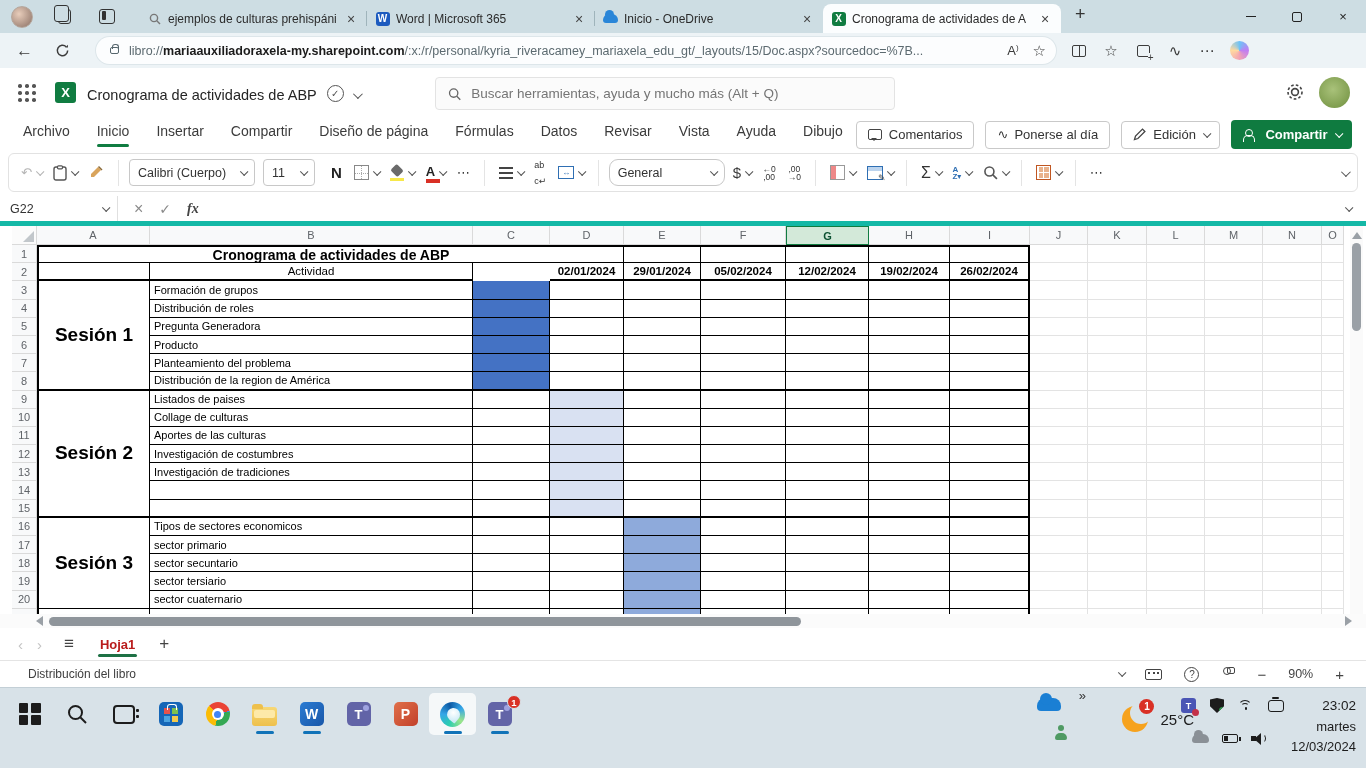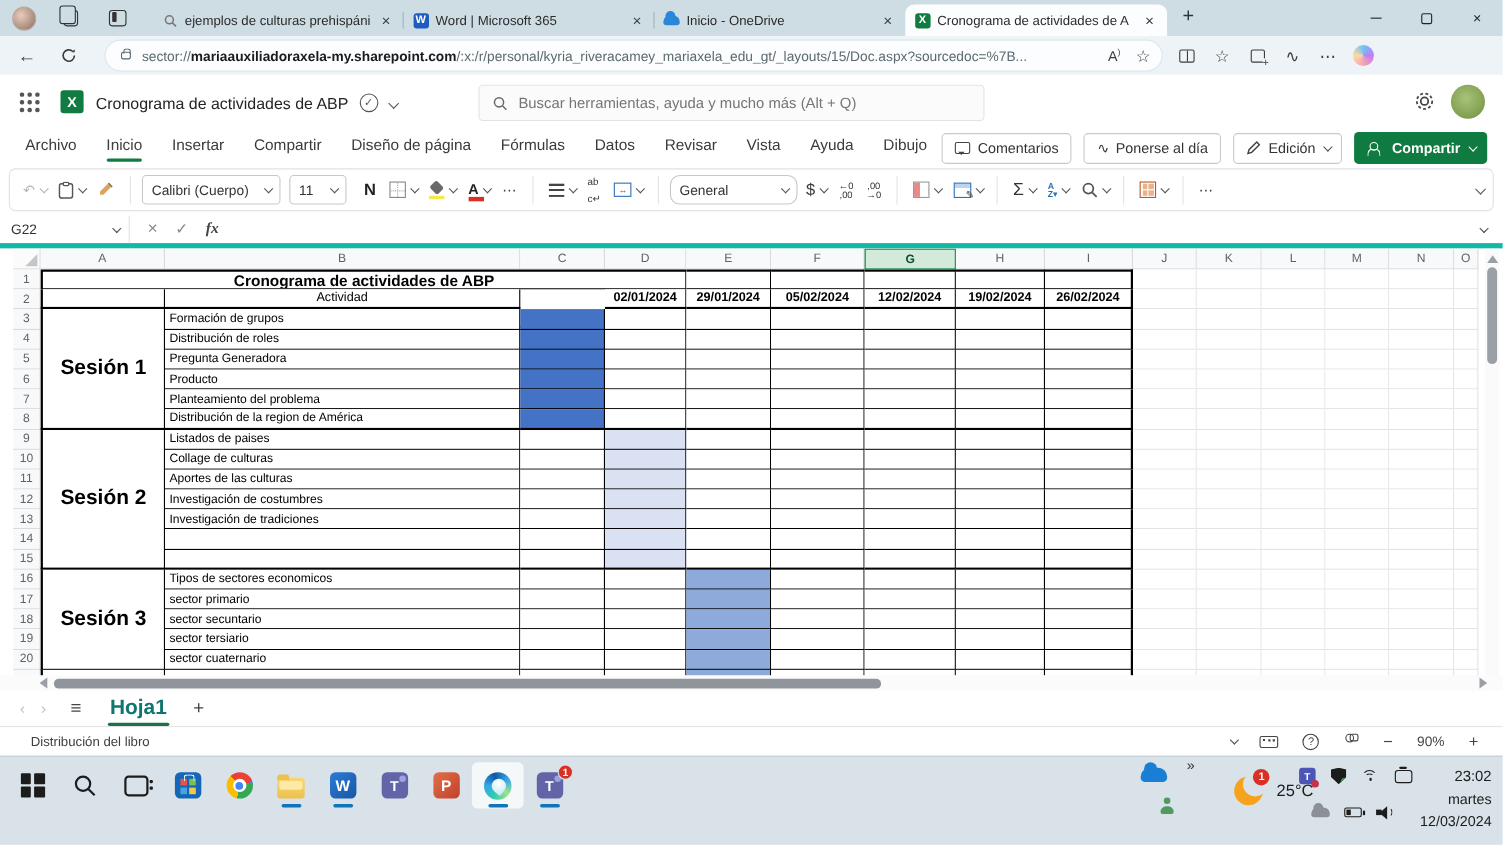--- a/index.html
+++ b/index.html
@@ -135,21 +135,21 @@
   .hscroll{position:absolute;top:614px;left:0;width:1366px;height:14px;background:#fbfbfb;display:flex;align-items:center;}
   .harrow{width:0;height:0;border-top:5px solid transparent;border-bottom:5px solid transparent;margin:0 6px;}
   .harrow.l{border-right:7px solid #9aa0a6;margin-left:36px;}
   .harrow.r{border-left:7px solid #9aa0a6;margin-left:auto;margin-right:14px;}
   .hthumb{height:9px;width:752px;background:#8f959b;border-radius:5px;}
   
   .sheetbar{position:absolute;top:628px;left:0;width:1366px;height:32px;background:#fff;display:flex;align-items:center;}
   .snav{color:#c3c3c3;font-size:15px;margin-left:18px;}
   .snav+.snav{margin-left:14px;}
   .allsheets{color:#444;font-size:17px;margin-left:22px;}
-  .stab{margin-left:24px;font-size:19px;color:#0f766e;font-weight:bold;position:relative;padding:6px 2px;}
+  .stab{margin-left:24px;font-size:13px;color:#b91c1c;font-weight:bold;position:relative;padding:6px 2px;}
   .stab:after{content:"";position:absolute;left:0;right:0;bottom:1px;height:3px;background:#1e7145;border-radius:2px;}
   .addsheet{font-size:17px;color:#444;margin-left:22px;}
   
   .statusbar{position:absolute;top:660px;left:0;width:1366px;height:27px;background:#fff;border-top:1px solid #e4e4e4;display:flex;align-items:center;font-size:12px;color:#404040;}
   .statleft{margin-left:28px;}
   .statright{margin-left:auto;display:flex;align-items:center;gap:22px;margin-right:22px;color:#444;}
   .kbdic{width:17px;height:11px;border:1.3px solid #444;border-radius:2px;position:relative;}
   .kbdic:before{content:"";position:absolute;left:2px;top:2px;right:2px;border-top:2px dotted #444;}
   .helpic{width:15px;height:15px;border:1.3px solid #444;border-radius:50%;font-size:10px;display:flex;align-items:center;justify-content:center;}
   .accic{width:14px;height:14px;position:relative;}
@@ -280,21 +280,21 @@
 </div>
 
 <div class="addrbar">
   <div class="navico">←</div>
   <svg class="refresh" viewBox="0 0 16 16">
       <path d="M13.5 8a5.5 5.5 0 1 1-1.6-3.9" fill="none" stroke="#3c3c3c" stroke-width="1.6"></path>
       <path d="M13.8 1.8v3h-3z" fill="#3c3c3c"></path>
     </svg>
   <div class="pill">
     <span class="lock"></span>
-    <span class="url"><span>sector://</span><b>mariaauxiliadoraxela-my.sharepoint.com</b><span>/:x:/r/personal/kyria_riveracamey_mariaxela_edu_gt/_layouts/15/Doc.aspx?sourcedoc=%7B...</span></span>
+    <span class="url"><span>libro://</span><b>mariaauxiliadoraxela-my.sharepoint.com</b><span>/:x:/r/personal/kyria_riveracamey_mariaxela_edu_gt/_layouts/15/Doc.aspx?sourcedoc=%7B...</span></span>
     <span class="pillico"><span>A</span><sup style="font-size:8px;">)</sup></span>
     <span class="pillico" style="font-size:15px;">☆</span>
   </div>
   <div class="ebico">
       <span class="splitic"></span>
     </div>
   <div class="ebico">
       <span style="font-size:15px;">☆</span>
     </div>
   <div class="ebico">

